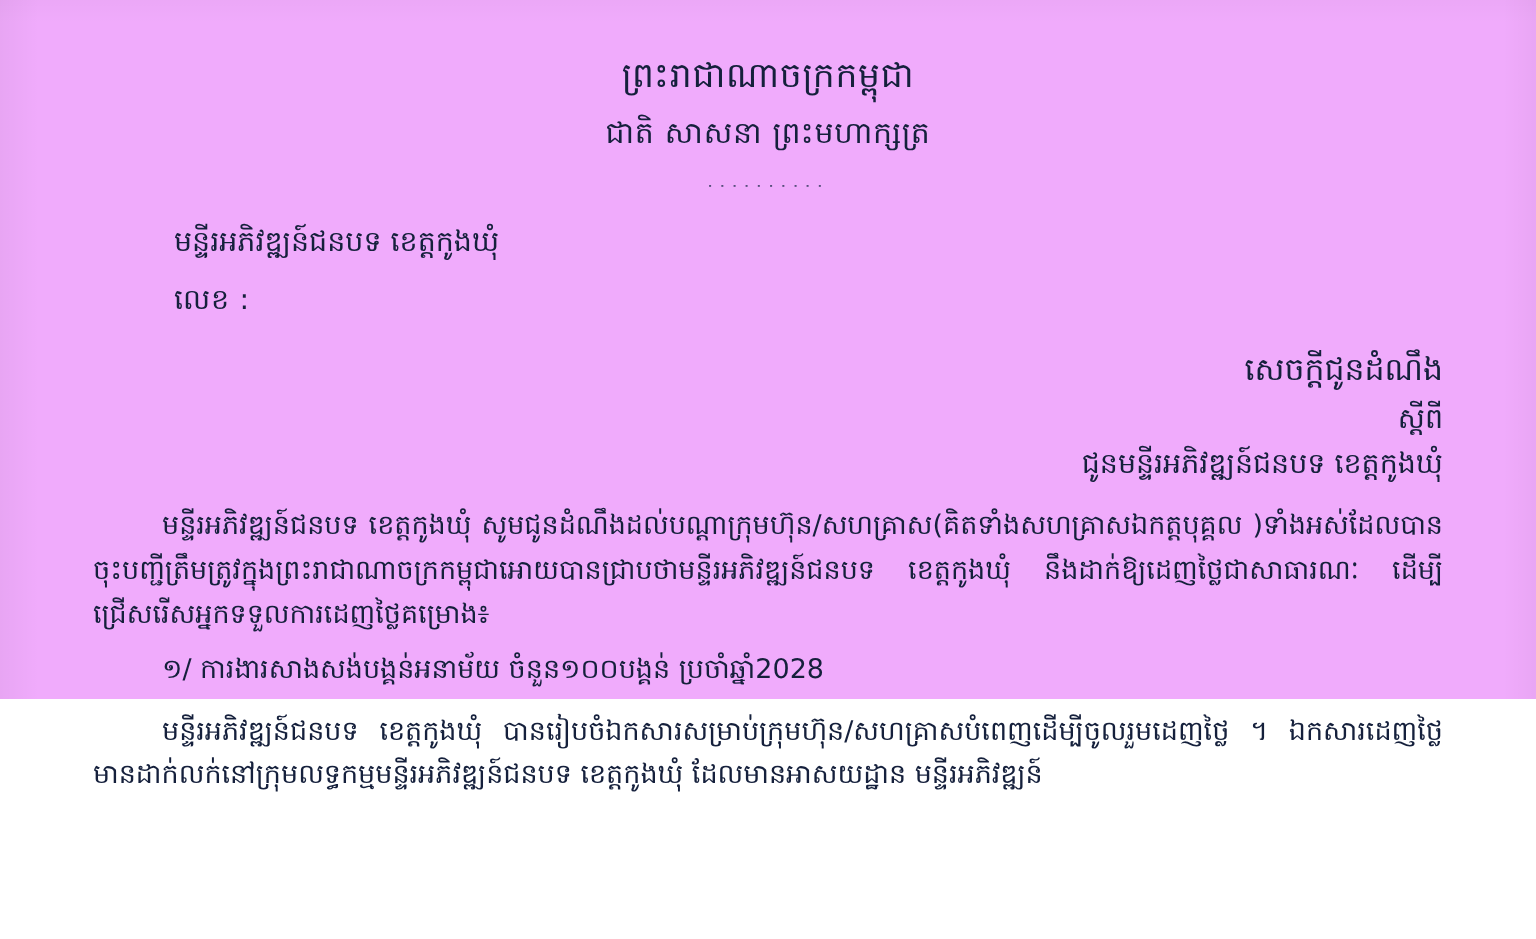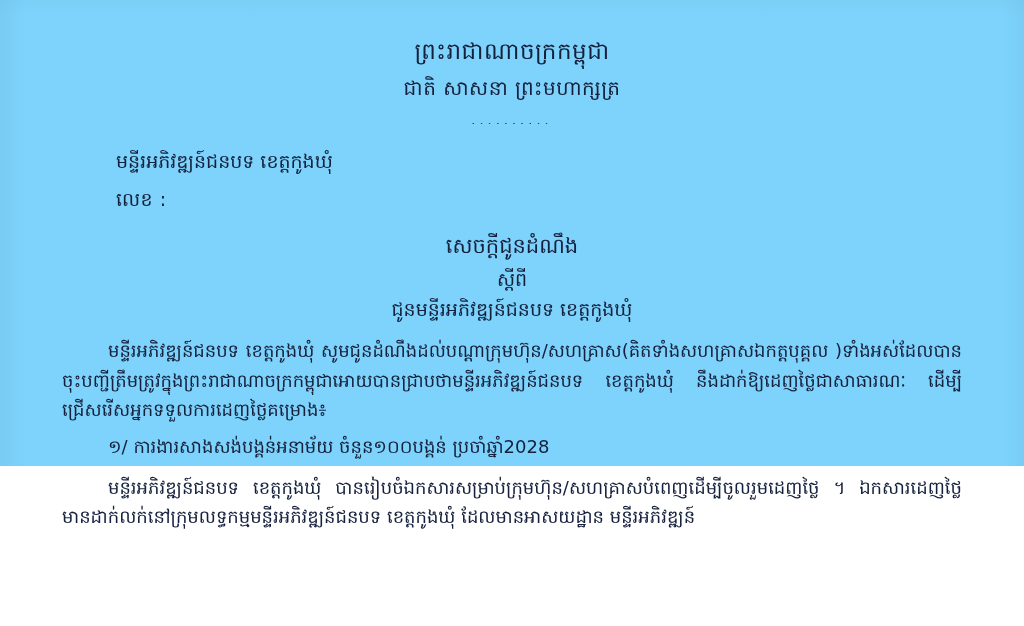--- a/index.html
+++ b/index.html
@@ -12,21 +12,21 @@
     background: #ffffff;
     font-family: "DejaVu Sans", "Liberation Sans", sans-serif;
     color: #16213f;
     overflow: hidden;
   }
 
   .page {
     position: relative;
     width: 1024px;
     height: 468px;
-    background: #7dd3fc;
+    background: #f0abfc;
     box-sizing: border-box;
     padding: 0;
   }
 
   
   .page::before {
     content: "";
     position: absolute;
     inset: 0;
     background:
@@ -95,21 +95,21 @@
     letter-spacing: 0.5px;
   }
   .numbering .num-label { white-space: nowrap; }
   .numbering .num-value {
     letter-spacing: 2px;
     font-size: 19px;
   }
 
   .subject-block {
     margin-top: 16px;
-    text-align: center;
+    text-align: right;
   }
   .subject-title {
     font-size: 21px;
     line-height: 1.5;
   }
   .subject-about {
     font-size: 19px;
     line-height: 1.5;
     margin-top: 2px;
   }

